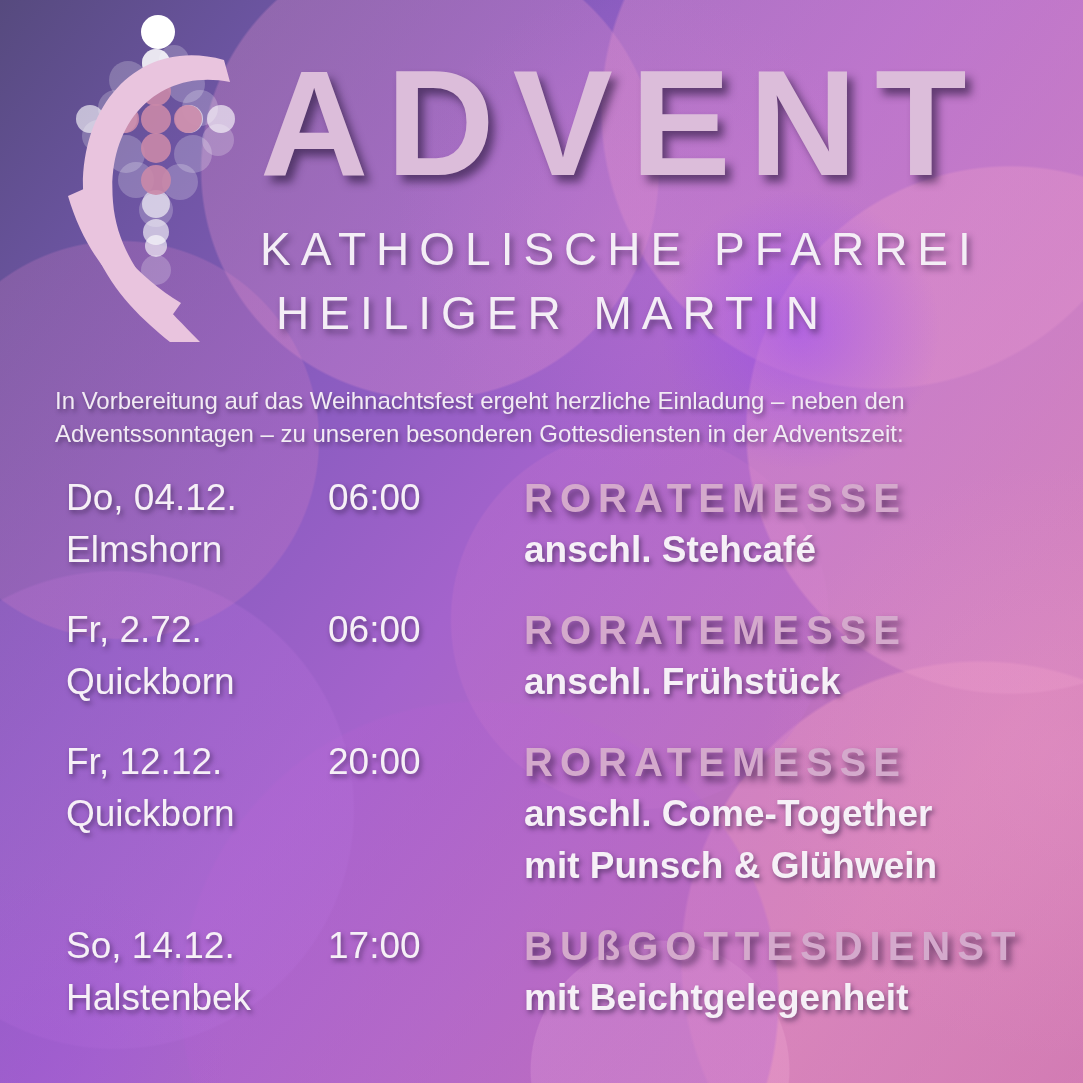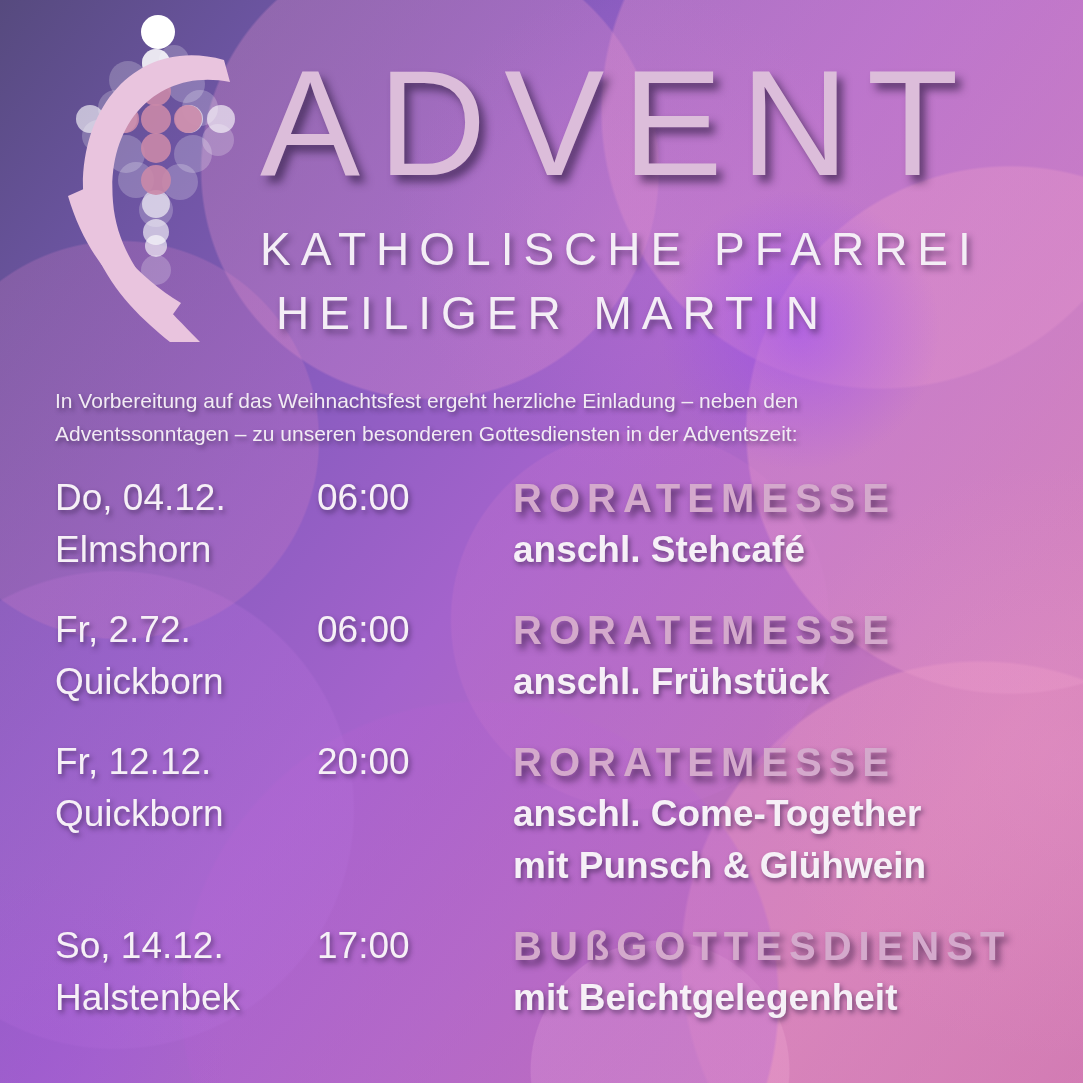--- a/index.html
+++ b/index.html
@@ -36,48 +36,49 @@
     background:
       radial-gradient(circle 200px at 800px 330px, rgba(148,70,245,0.50), rgba(148,70,245,0) 70%),
       radial-gradient(circle 340px at 640px 230px, rgba(210,130,210,0.25), rgba(210,130,210,0) 72%),
       radial-gradient(circle 420px at 1060px 760px, rgba(240,160,205,0.25), rgba(240,160,205,0) 72%),
       radial-gradient(circle 260px at 40px 1060px, rgba(160,85,215,0.35), rgba(160,85,215,0) 72%);
   }
   .logo { position: absolute; left: 28px; top: 8px; }
 
   .title {
     position: absolute; left: 260px; top: 48px;
-    font-size: 150px; font-weight: 400; letter-spacing: 18px;
+    font-size: 150px; font-weight: 700; letter-spacing: 18px;
     line-height: 1; color: #dcbdda; white-space: nowrap;
     text-shadow: 6px 7px 9px rgba(42,25,62,0.62);
   }
   .subtitle {
     position: absolute; left: 260px;
     font-size: 46px; font-weight: 400; letter-spacing: 10px;
     color: #f4eef6; white-space: nowrap;
     text-shadow: 3px 4px 6px rgba(42,25,62,0.55);
   }
   .subtitle.l1 { top: 222px; }
   .subtitle.l2 { top: 286px; margin-left: 16px; }
 
   .intro {
     position: absolute; left: 55px; top: 384px; width: 1000px;
-    font-size: 21px; line-height: 33px;
+    font-size: 24px; line-height: 33px;
     color: #f2ebf4;
     text-shadow: 2px 3px 4px rgba(42,25,62,0.5);
   }
 
   .events { position: absolute; left: 55px; top: 472px; width: 995px; }
   .event-row {
     display: grid;
     grid-template-columns: 262px 196px 1fr;
     margin-bottom: 28px;
     font-size: 37px; line-height: 52px;
     color: #f6f0f7;
     text-shadow: 2px 3px 5px rgba(42,25,62,0.55);
+    margin-left: 11px;
   }
   .evt-when  { grid-column: 1; }
   .evt-time  { grid-column: 2; }
   .evt-body  { grid-column: 3; }
   .evt-title {
     font-weight: 700; font-size: 40px; letter-spacing: 7px;
     color: #d4a9cc;
     text-shadow: 4px 5px 7px rgba(40,18,55,0.62);
   }
   .evt-line { min-height: 0; font-weight: bold; }

